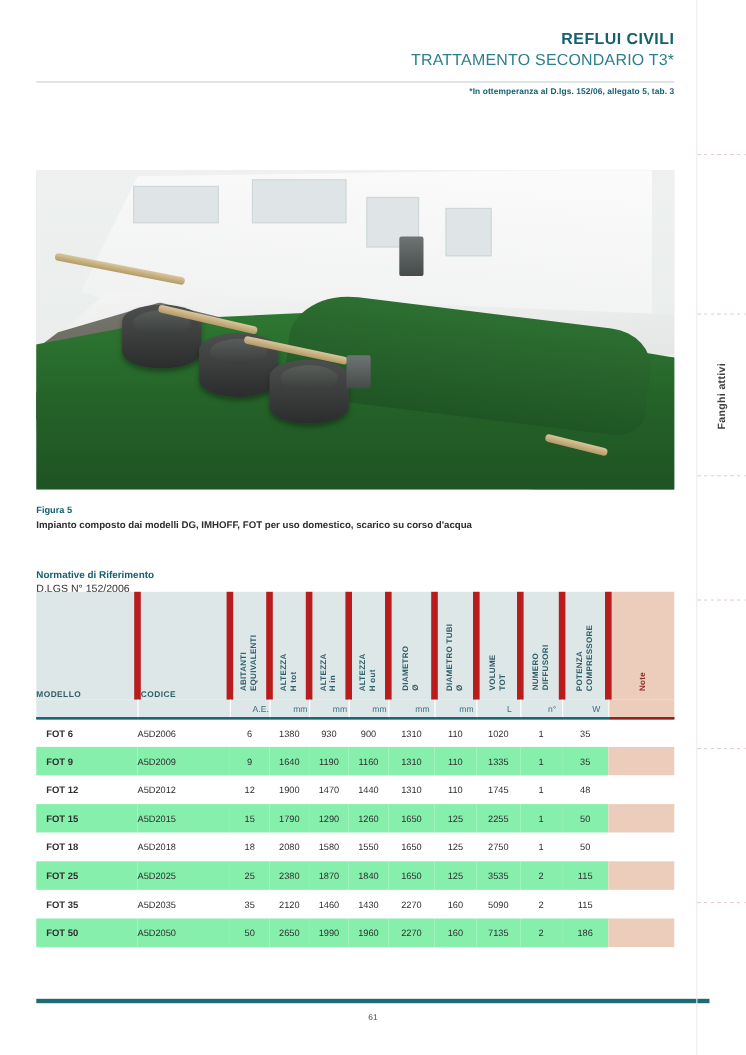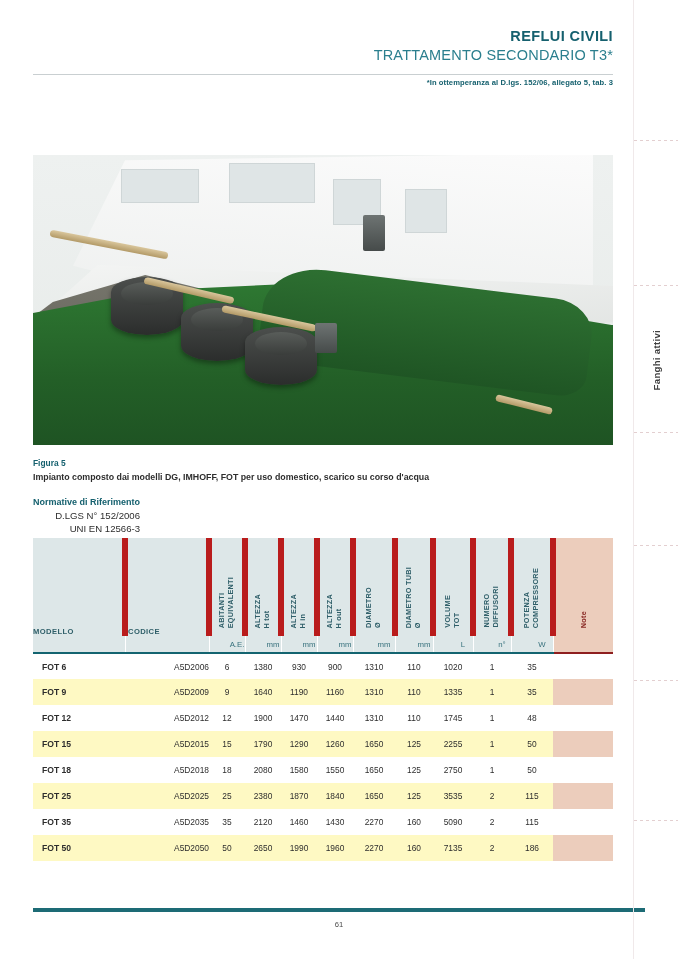--- a/index.html
+++ b/index.html
@@ -97,21 +97,21 @@
   .fig-box {
     position:absolute; width:22px; height:30px; border-radius:2px;
     background:linear-gradient(180deg,#6e7473,#464b4a);
   }
 
   
   .cap { position:absolute; left:0; top:458px; line-height:1.38; }
   .cap-t { font-size:8.4px; font-weight:bold; color:#15606e; }
   .cap-b { font-size:8.8px; font-weight:bold; color:#2e2e2e; margin-top:1px; }
 
-  .norm { position:absolute; left:0; top:496px; line-height:1.42;text-align:right; }
+  .norm { position:absolute; left:0; top:516px; line-height:1.42; }
   .norm-t { font-size:9px; font-weight:bold; color:#15606e; }
   .norm-l { font-size:9.6px; color:#2e2e2e; }
 
   
   .tbl { position:absolute; left:0; top:538px; width:580px; }
   table { border-collapse:collapse; width:580px; table-layout:fixed; }
 
   thead .hrow th {
     background:#dde7e8; vertical-align:bottom; padding:0;
     height:98px; border-right:6px solid #b91c1c;
@@ -135,23 +135,23 @@
     border-bottom:2.5px solid #136470;
     padding-left:20px;
   }
   thead .urow th.blank { border-bottom:2.5px solid #136470; }
   thead .urow th.note-u { background:#eccdbc; border-right:none; border-bottom:2.5px solid #8e1f1f; }
 
   tbody td {
     height:26px; font-size:8.4px; color:#2e2e2e; text-align:center;
     background:#ffffff;
   }
-  tbody tr.alt td { background:#fef9c3; }
+  tbody tr.alt td { background:#86efac; }
   tbody td.model { text-align:left; padding-left:9px; font-weight:bold; font-size:8.6px; }
-  tbody td.code { text-align:right; font-size:8.4px; }
+  tbody td.code { text-align:left; font-size:8.4px; }
   tbody td.note-c { background:#ffffff; }
   tbody tr.alt td.note-c { background:#eccdbc; }
 
   
   .foot-rule { position:absolute; left:33px; right:33px; top:908px; height:4px; background:#1d6b75; }
   .foot-num { position:absolute; left:0; right:0; top:920px; text-align:center;
               font-size:7.6px; font-weight:normal; color:#4a4a4a; }
 
   
   .tab-col { position:absolute; right:0; top:0; width:45px; height:959px; border-left:1px solid #f0e9ea; }

